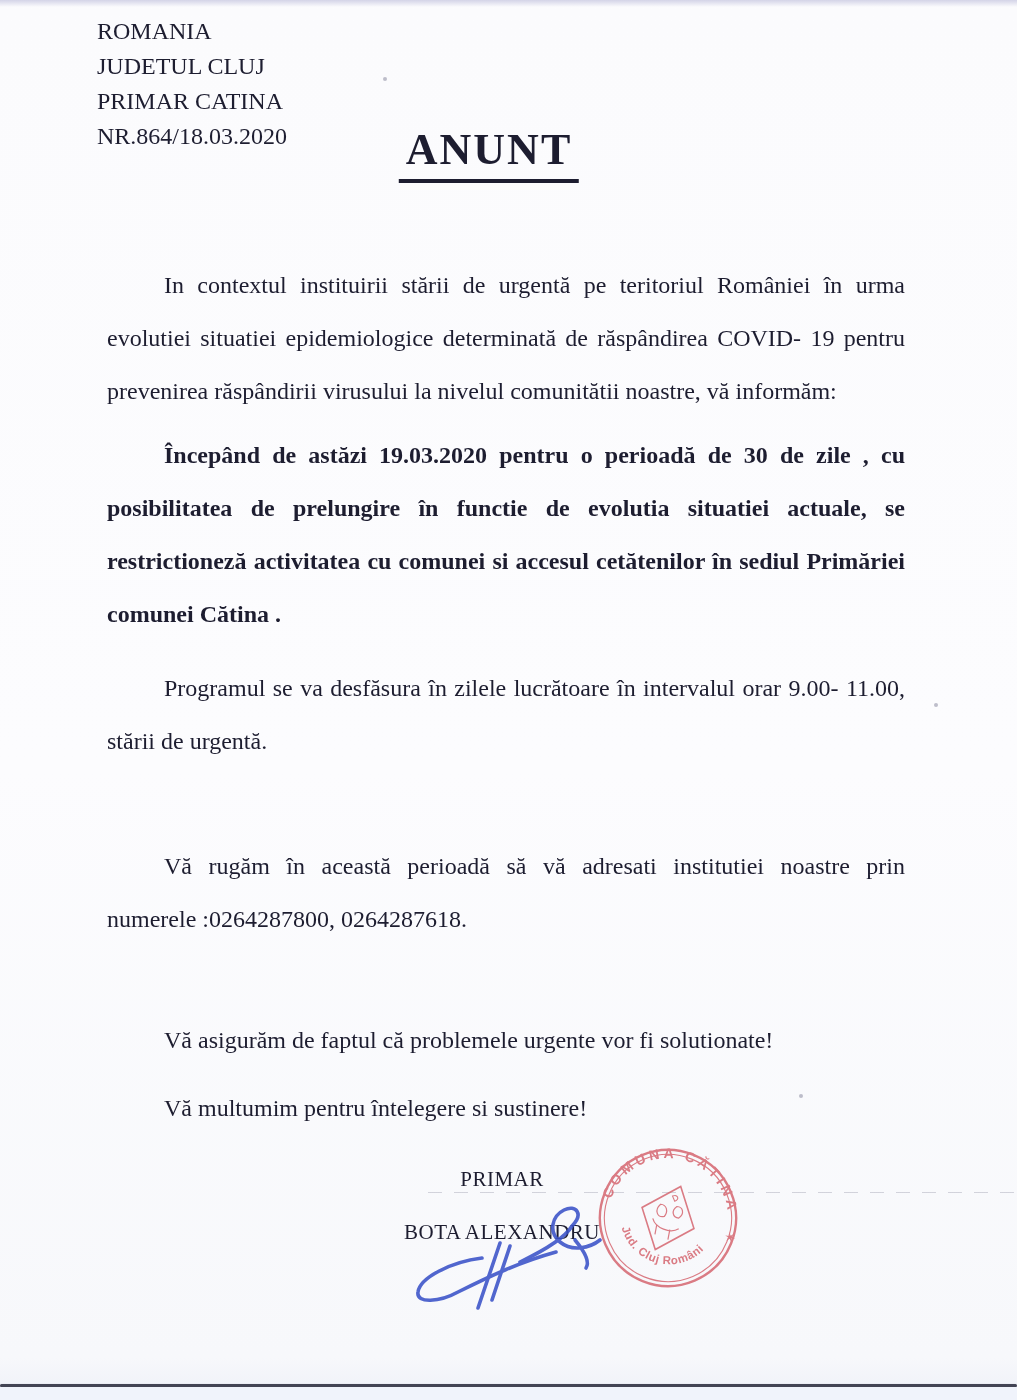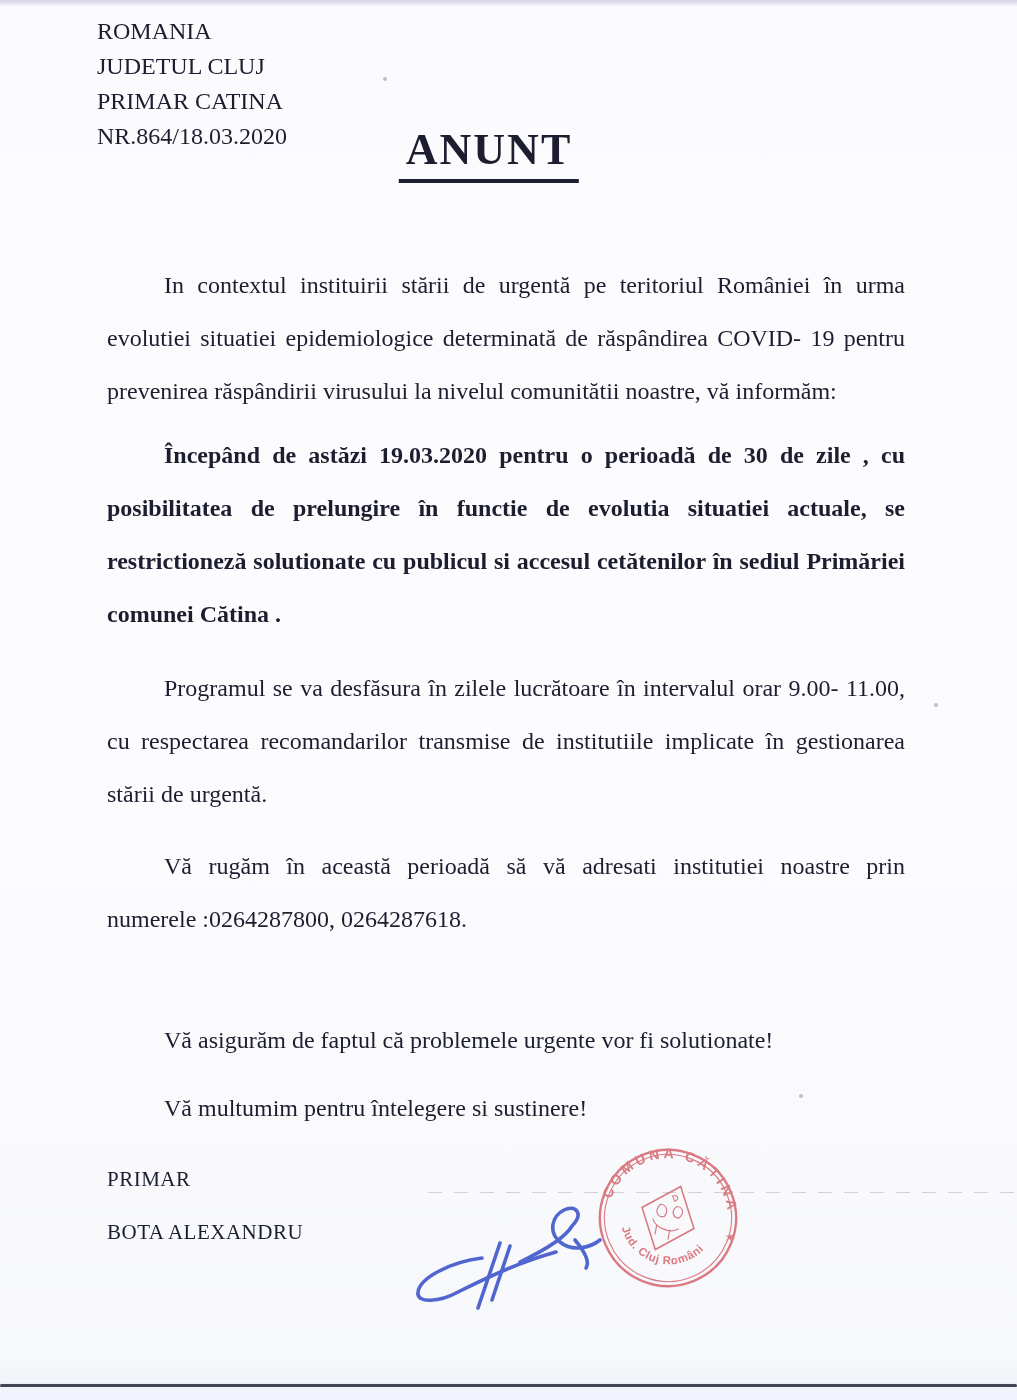--- a/index.html
+++ b/index.html
@@ -22,21 +22,21 @@
     position:absolute;top:128px;left:489px;transform:translateX(-50%);
     font-size:44px;font-weight:bold;letter-spacing:2px;line-height:1;
     padding:0 7px 7px 7px;border-bottom:4px solid #1d1d30;white-space:nowrap;
   }
   .para{position:absolute;left:107px;width:798px;font-size:24px;}
   .pline{line-height:53px;height:53px;text-align:justify;text-align-last:justify;overflow:visible;}
   .pline.last{text-align:left;text-align-last:left;}
   .indent{padding-left:57px;}
   .bold{font-weight:bold;}
   .ul{text-decoration-thickness:2px;text-underline-offset:7px;}
-  .sig{position:absolute;left:107px;width:790px;font-size:21px;letter-spacing:.5px;}
+  .sig{position:absolute;left:107px;width:790px;text-align:center;font-size:21px;letter-spacing:.5px;}
   .sig-role{top:1167px;}
   .sig-name{top:1220px;}
   .signature-svg{position:absolute;left:405px;top:1195px;z-index:4;}
   .stamp-svg{position:absolute;left:583px;top:1133px;z-index:3;opacity:.82;}
   .stamp-svg text{font-family:"Liberation Sans","DejaVu Sans",sans-serif;font-weight:bold;}
 </style>
 </head>
 <body>
 
 <div class="scan-top-edge"></div>
@@ -56,27 +56,26 @@
 
 <div class="para" style="top:259px;">
   <div class="pline indent">In contextul instituirii stării de urgentă pe teritoriul României în urma</div>
   <div class="pline">evolutiei situatiei epidemiologice determinată de răspândirea COVID- 19 pentru</div>
   <div class="pline last">prevenirea răspândirii virusului la nivelul comunitătii  noastre, vă informăm:</div>
 </div>
 
 <div class="para bold" style="top:429px;">
   <div class="pline indent ul">Începând de astăzi 19.03.2020 pentru o perioadă de 30 de zile , cu</div>
   <div class="pline ul">posibilitatea de prelungire în functie de evolutia situatiei actuale,  se</div>
-  <div class="pline ul">restrictioneză solutionate cu publicul si accesul cetătenilor  în sediul Primăriei</div>
+  <div class="pline ul">restrictioneză activitatea cu comunei si accesul cetătenilor  în sediul Primăriei</div>
   <div class="pline last"><span class="ul">comunei Cătina</span><span> .</span></div>
 </div>
 
 <div class="para" style="top:662px;">
   <div class="pline indent">Programul  se va desfăsura în zilele lucrătoare în intervalul orar 9.00- 11.00,</div>
-  <div class="pline">cu respectarea recomandarilor transmise de institutiile implicate în gestionarea</div>
   <div class="pline last">stării de urgentă.</div>
 </div>
 
 <div class="para" style="top:840px;">
   <div class="pline indent">Vă rugăm în această perioadă să vă adresati institutiei noastre prin</div>
   <div class="pline last">numerele :0264287800, 0264287618.</div>
 </div>
 
 <div class="para" style="top:1014px;">
   <div class="pline last indent">Vă asigurăm de faptul că problemele urgente vor fi solutionate!</div>

